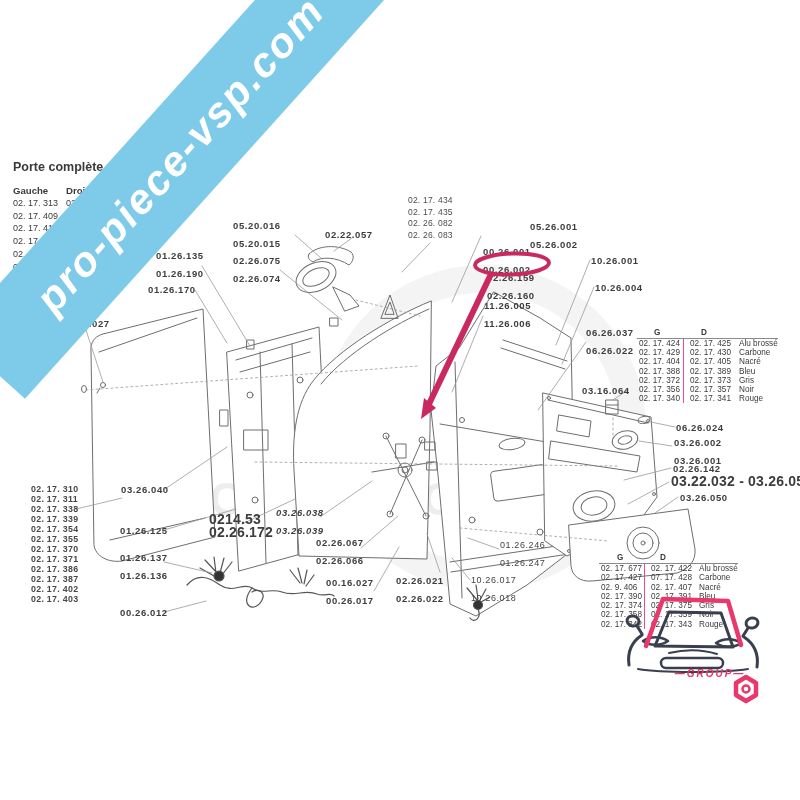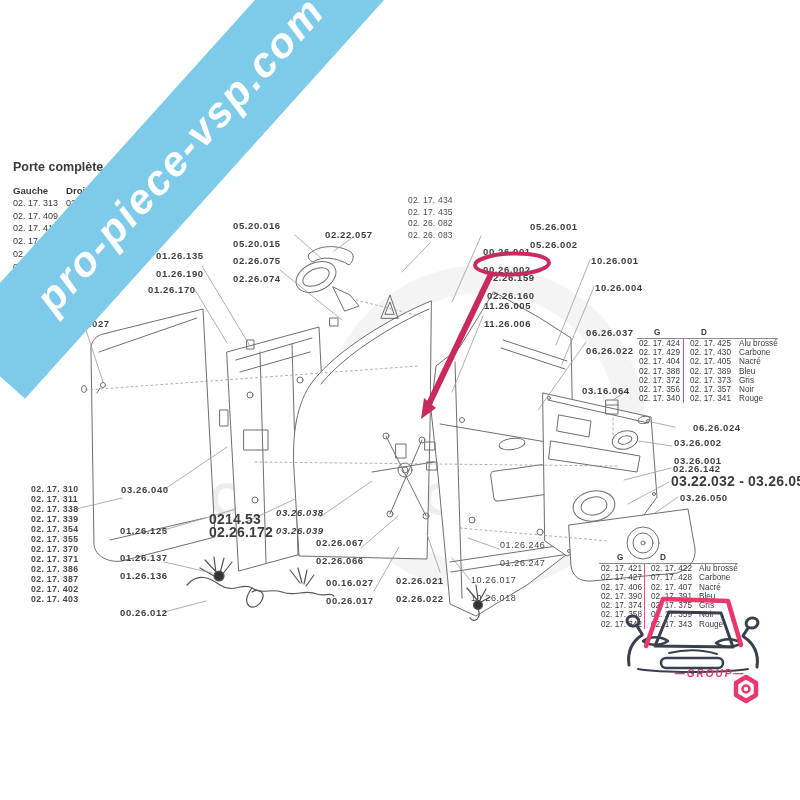--- a/index.html
+++ b/index.html
@@ -299,21 +299,21 @@
       <div class="lbl" style="left: 595px; top: 279px;">
         <div>10.26.004</div>
       </div>
       <div class="lbl" style="left: 586px; top: 324px;">
         <div>06.26.037</div>
         <div>06.26.022</div>
       </div>
       <div class="lbl" style="left: 582px; top: 382px;">
         <div>03.16.064</div>
       </div>
-      <div class="lbl" style="left: 676px; top: 419px; margin-left: 17px;">
+      <div class="lbl" style="left: 676px; top: 419px;">
         <div>06.26.024</div>
       </div>
       <div class="lbl" style="left: 674px; top: 434px;">
         <div>03.26.002</div>
         <div>03.26.001</div>
       </div>
       <div class="lbl" style="left: 673px; top: 460px;">
         <div>02.26.142</div>
       </div>
       <div class="lbl mini" style="left: 671px; top: 475px;">
@@ -379,23 +379,23 @@
         <div class="row"><span class="c1">02. 17. 356</span><span class="c2">02. 17. 357</span><span class="cn">Noir</span></div>
         <div class="row"><span class="c1">02. 17. 340</span><span class="c2">02. 17. 341</span><span class="cn">Rouge</span></div>
       </div>
   </div>
   <div class="ptable" id="tableLower">
     <div class="hdr">
       <span class="g">G</span>
       <span class="d">D</span>
     </div>
     <div class="rows">
-        <div class="row"><span class="c1">02. 17. 421</span><span class="c2">02. 17. 422</span><span class="cn">Alu brossé</span></div>
+        <div class="row"><span class="c1">02. 17. 677</span><span class="c2">02. 17. 422</span><span class="cn">Alu brossé</span></div>
         <div class="row"><span class="c1">02. 17. 427</span><span class="c2">07. 17. 428</span><span class="cn">Carbone</span></div>
-        <div class="row"><span class="c1">02. 17. 406</span><span class="c2">02. 17. 407</span><span class="cn">Nacré</span></div>
+        <div class="row"><span class="c1">02. 9. 406</span><span class="c2">02. 17. 407</span><span class="cn">Nacré</span></div>
         <div class="row"><span class="c1">02. 17. 390</span><span class="c2">02. 17. 391</span><span class="cn">Bleu</span></div>
         <div class="row"><span class="c1">02. 17. 374</span><span class="c2">02. 17. 375</span><span class="cn">Gris</span></div>
         <div class="row"><span class="c1">02. 17. 358</span><span class="c2">02. 17. 359</span><span class="cn">Noir</span></div>
         <div class="row"><span class="c1">02. 17. 342</span><span class="c2">02. 17. 343</span><span class="cn">Rouge</span></div>
       </div>
   </div>
 
   <div class="band">
     <span>pro-piece-vsp.com</span>
   </div>

